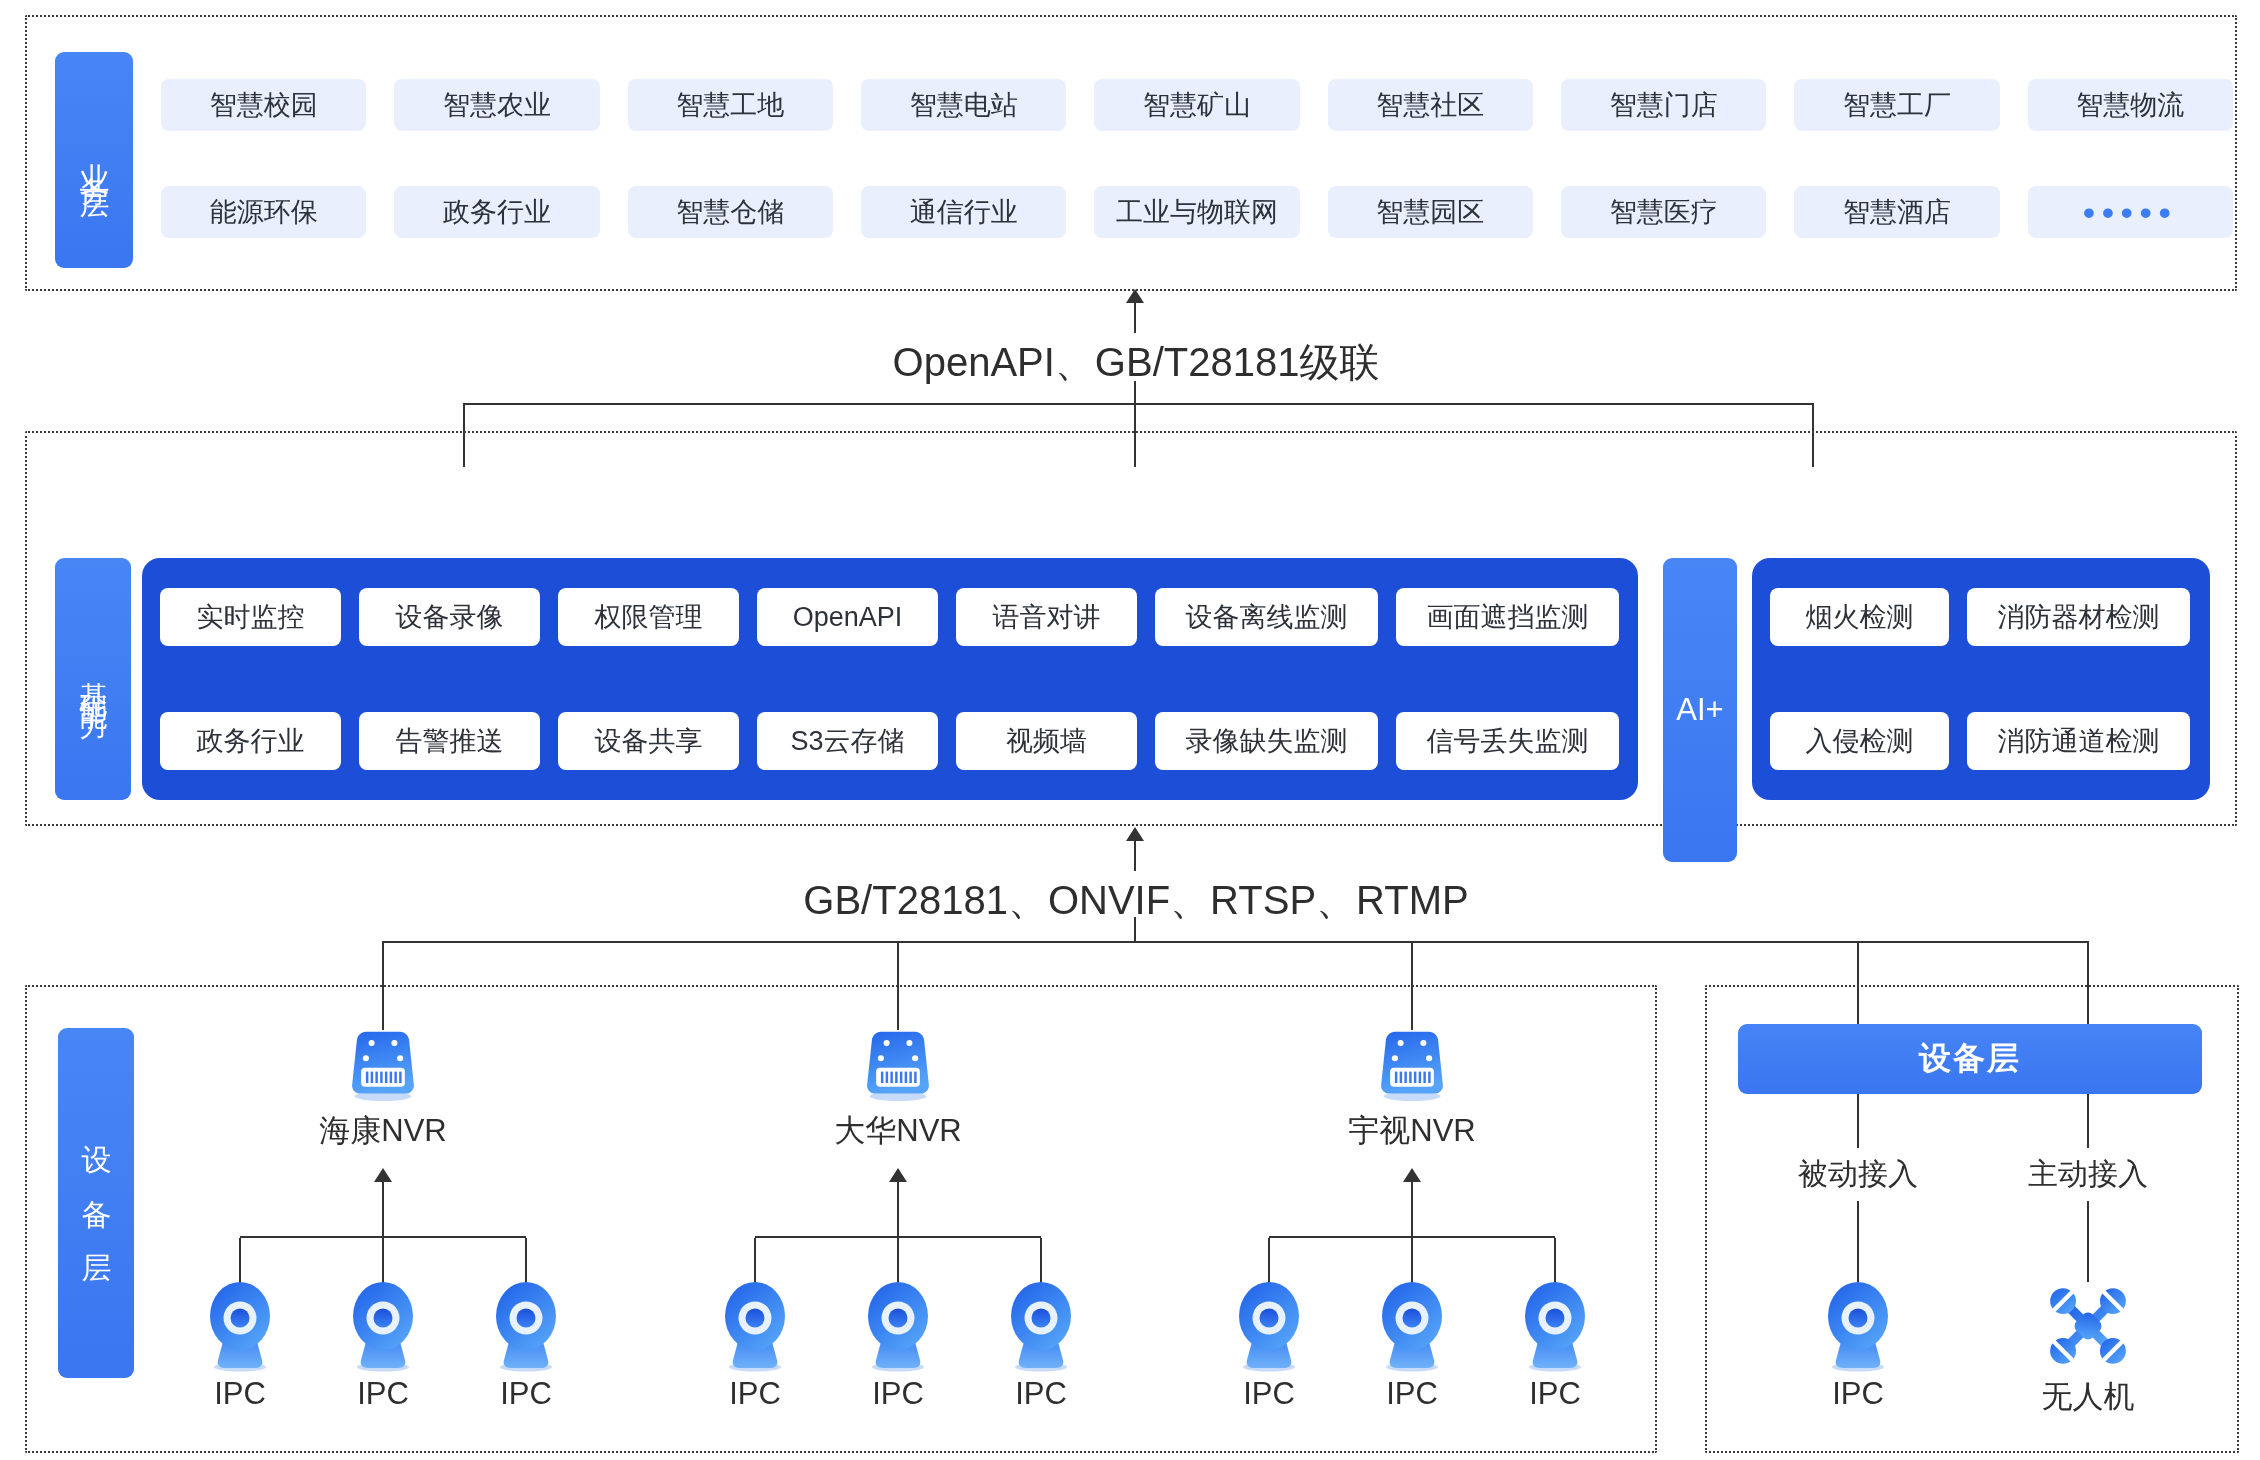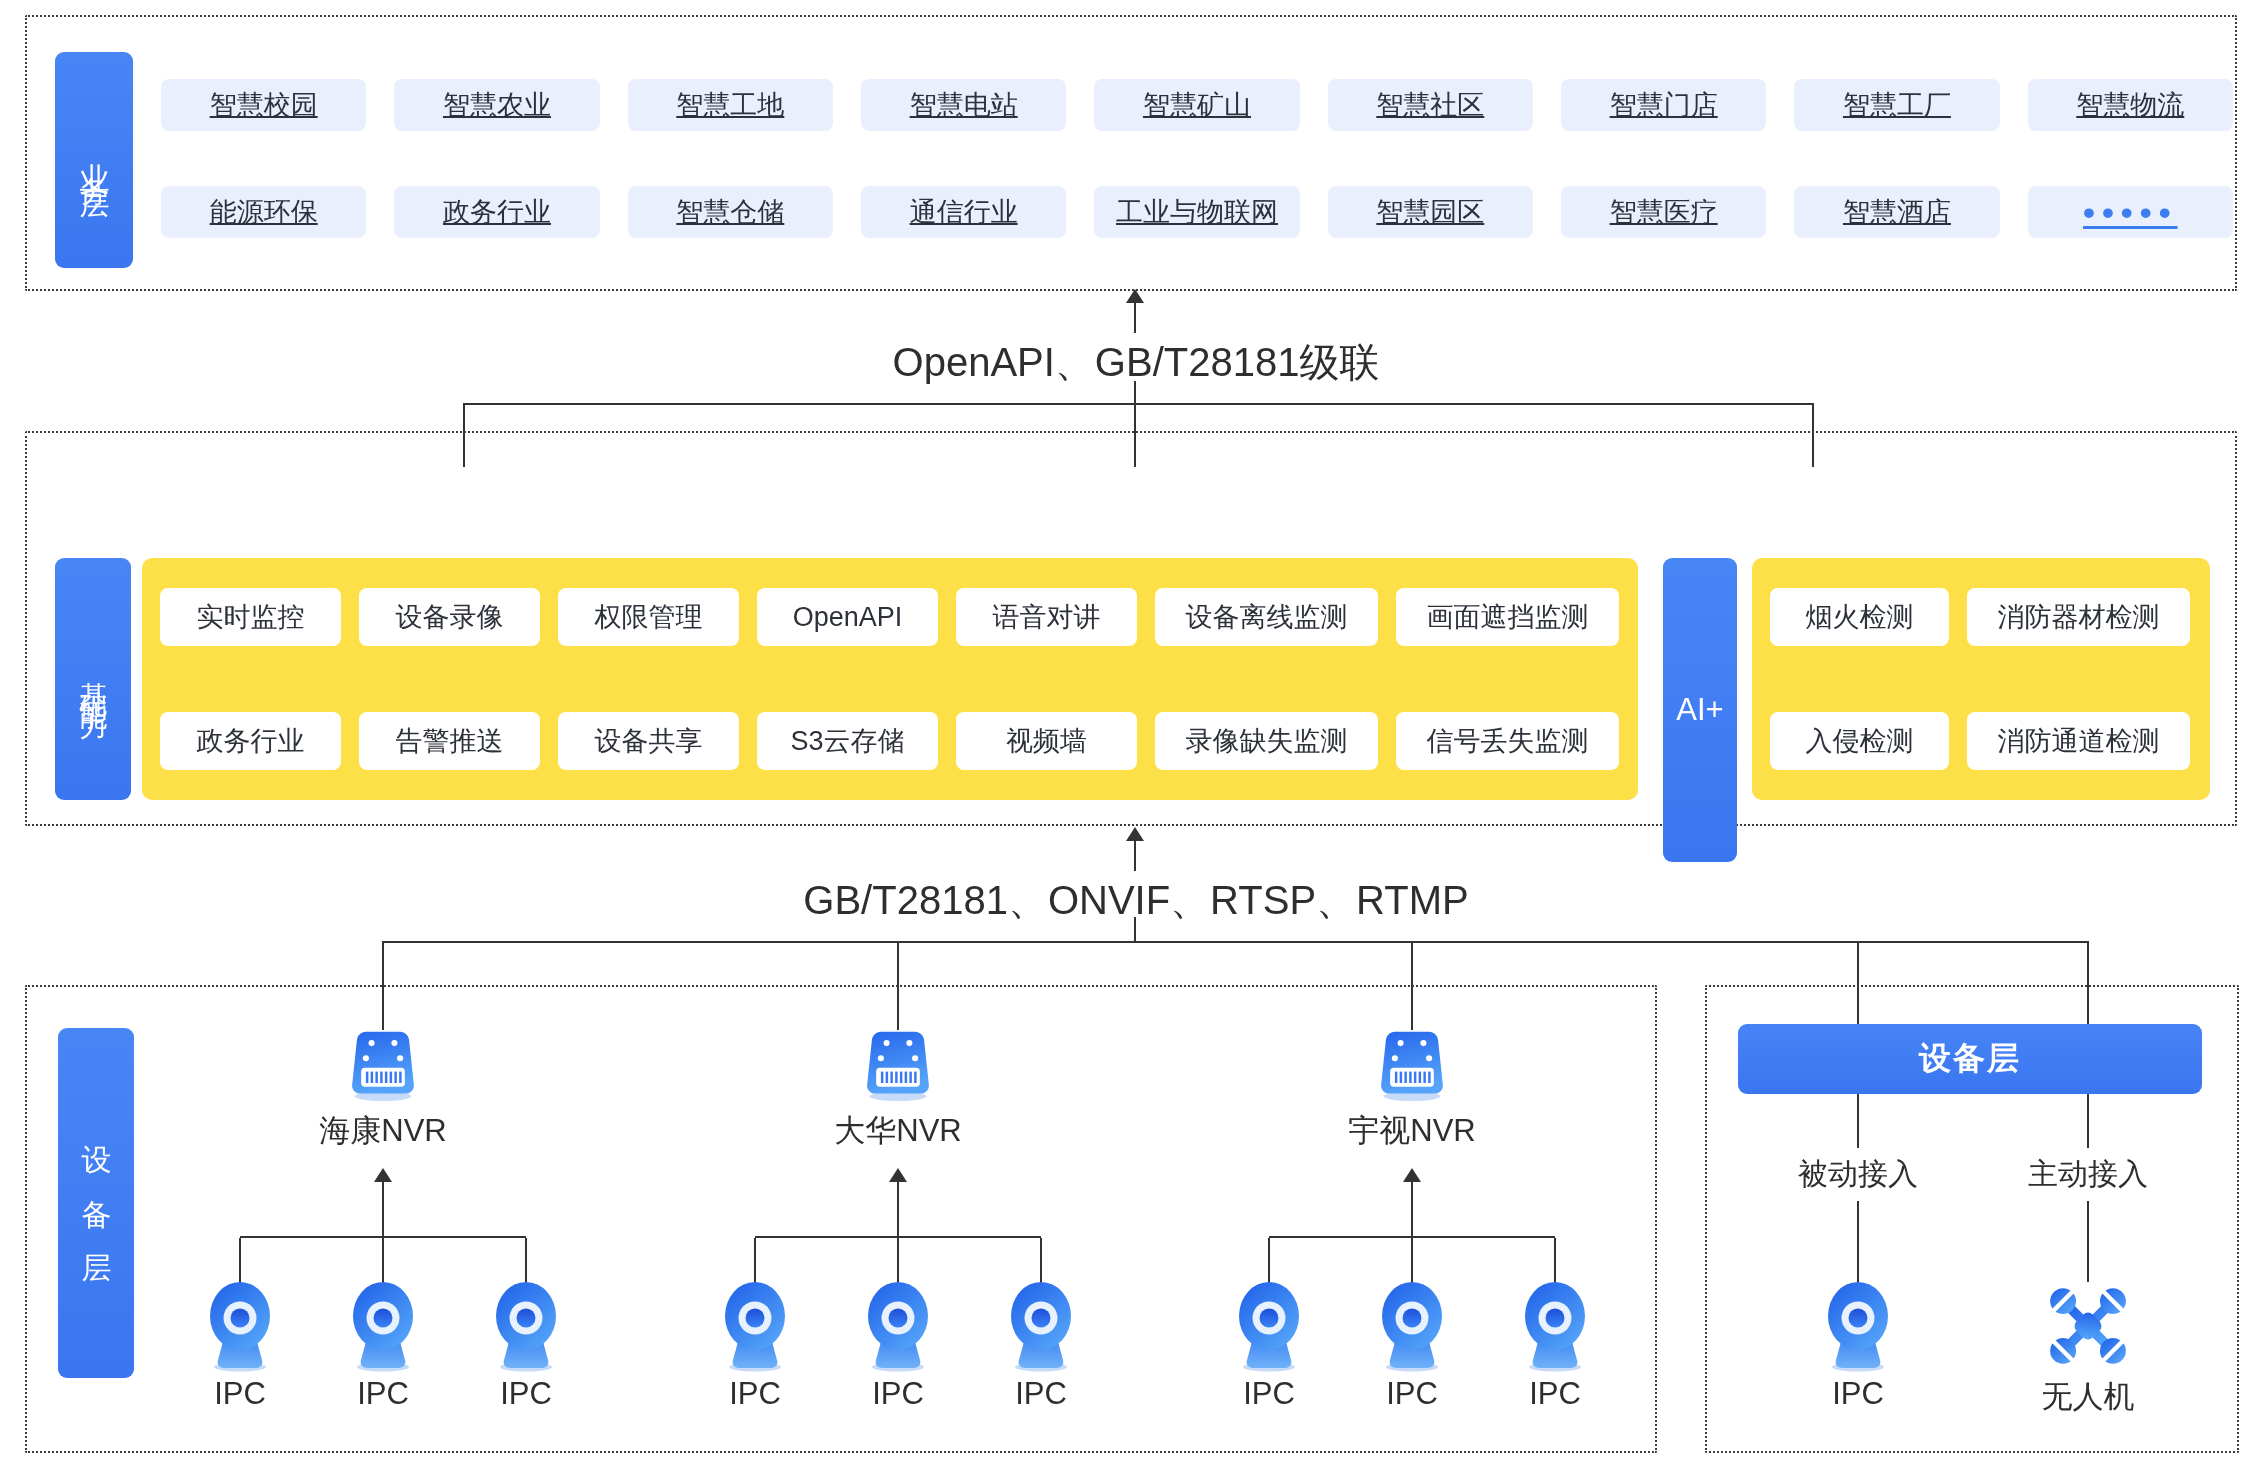--- a/index.html
+++ b/index.html
@@ -14,24 +14,24 @@
   .ai-label{position:absolute;background:linear-gradient(180deg,#4886F6,#3A76F0);border-radius:9px;
           color:#fff;display:flex;align-items:center;justify-content:center;font-size:31px;font-weight:500;}
 
   .banner{position:absolute;background:linear-gradient(180deg,#4684F6,#3A76F0);border-radius:9px;
           color:#fff;display:flex;align-items:center;justify-content:center;
           font-size:36px;font-weight:600;letter-spacing:2px;}
   .banner.small{font-size:32px;}
 
   .chip-row{position:absolute;display:flex;gap:28px;}
   .chip{flex:1;background:#E9EFFC;border-radius:8px;display:flex;align-items:center;justify-content:center;
-        font-size:27px;color:#2c313a;white-space:nowrap;text-decoration:underline;}
+        font-size:27px;color:#2c313a;white-space:nowrap;}
   .chip.dots{color:#3D7DF2;font-size:34px;letter-spacing:7px;font-weight:700;}
 
-  .panel{position:absolute;background:#fde047;border-radius:10px;}
+  .panel{position:absolute;background:#1d4ed8;border-radius:18px;}
   .cap-row{position:absolute;left:18px;display:flex;gap:18px;height:58px;}
   .wchip{background:#fff;border-radius:8px;display:flex;align-items:center;justify-content:center;
          font-size:27px;color:#2c313a;white-space:nowrap;}
 
   .vline{position:absolute;width:2px;background:#333;}
   .hline{position:absolute;height:2px;background:#333;}
   .arrow-up{position:absolute;width:0;height:0;border-left:9px solid transparent;
             border-right:9px solid transparent;border-bottom:14px solid #333;}
   .conn-text{position:absolute;text-align:center;font-size:40px;color:#2e2e2e;white-space:nowrap;}
 

